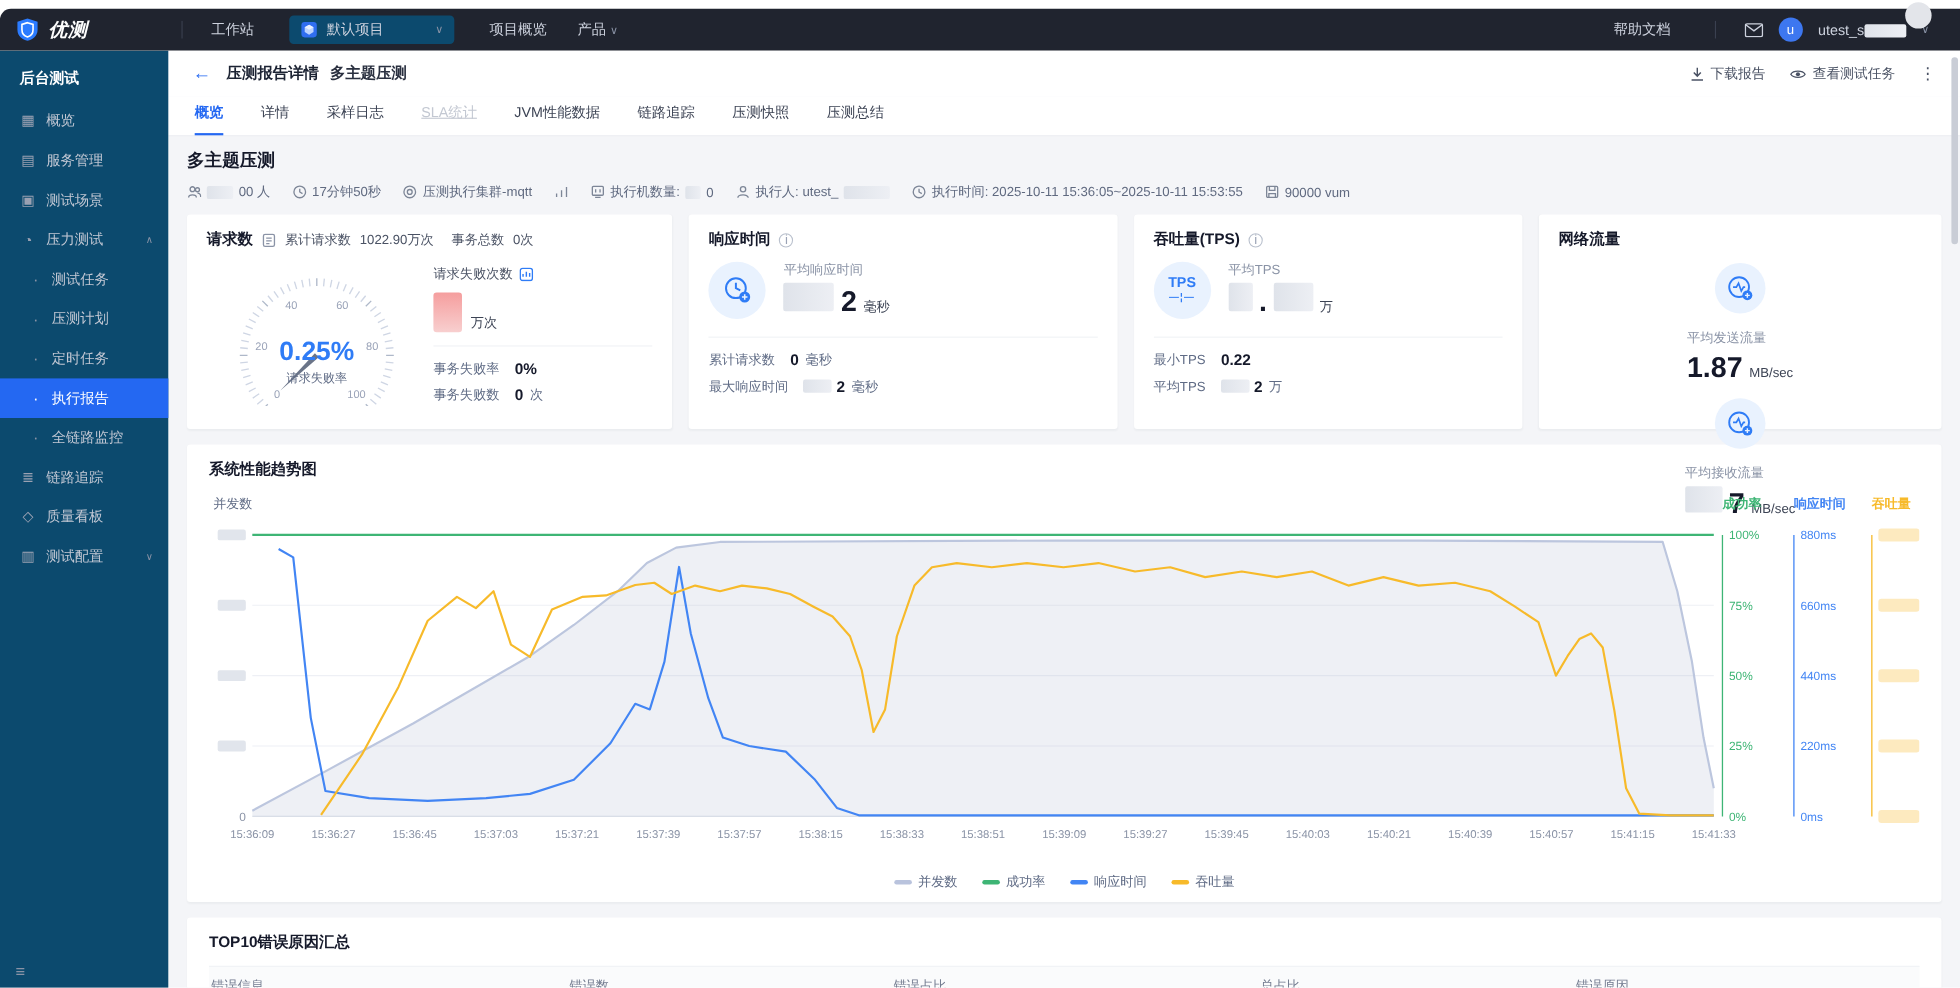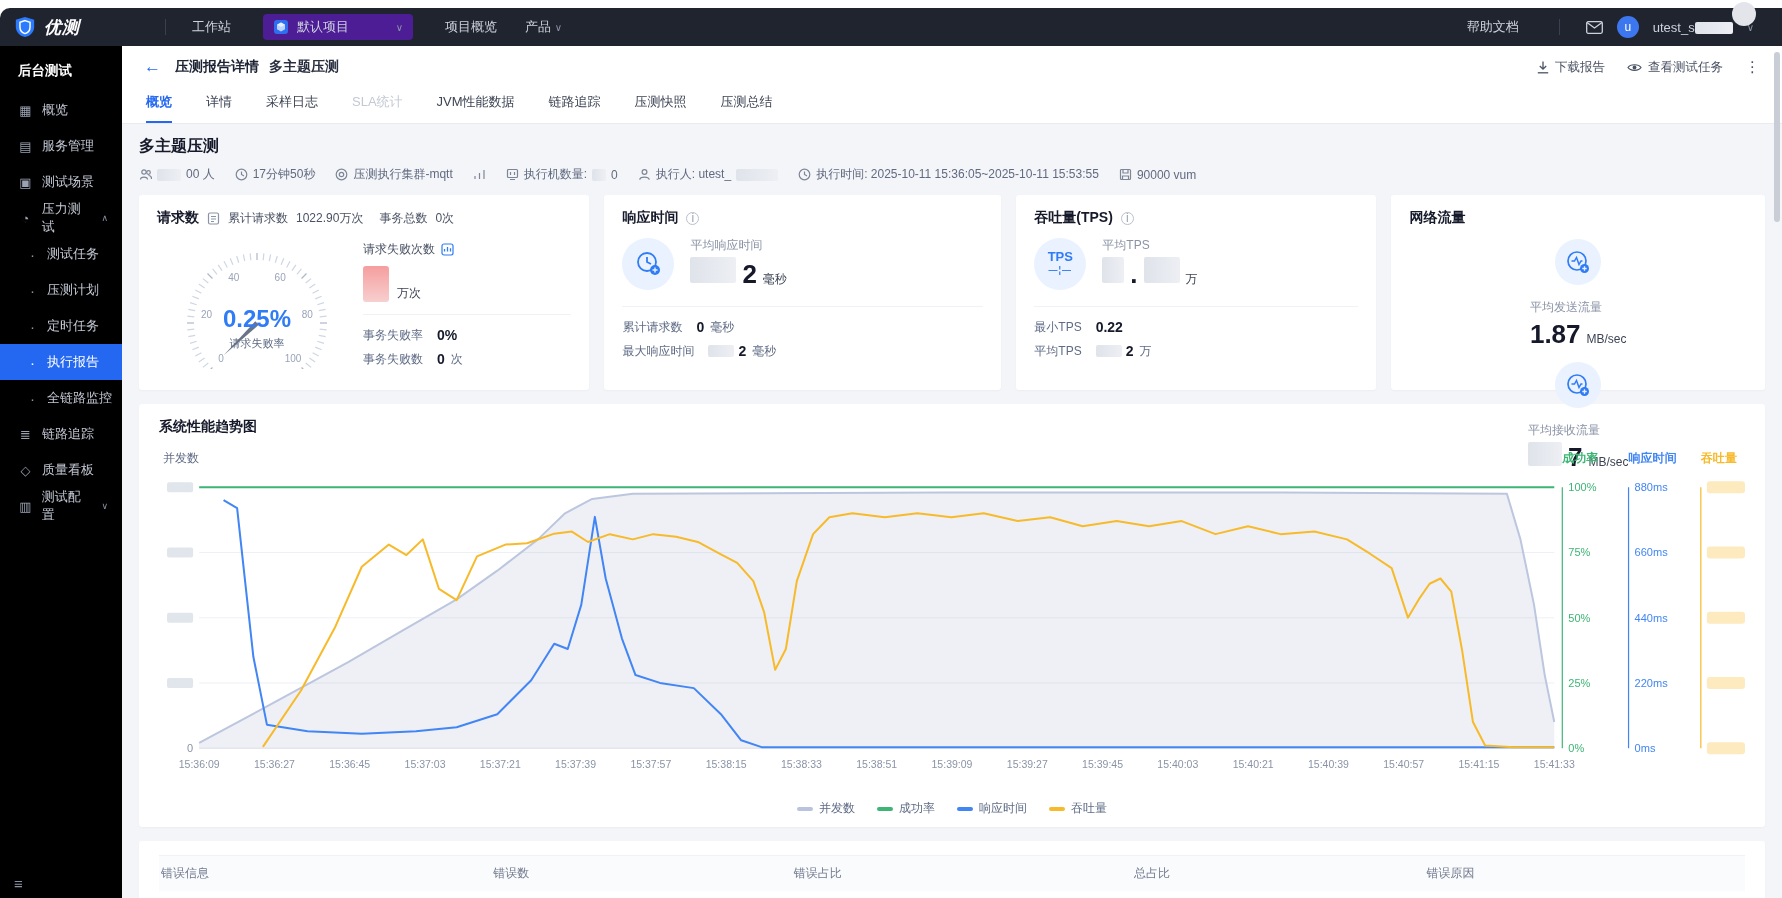--- a/index.html
+++ b/index.html
@@ -8,30 +8,30 @@
   .top-strip { height:8px; background:#fff; position:relative; }
   .browser-dot { position:absolute; right:26px; top:2px; width:24px; height:24px;
     border-radius:50%; background:#e3e5ea; z-index:30; }
   
   .topnav { height:38px; background:#20242f; display:flex; align-items:center;
     color:#cdd2de; font-size:13px; border-top-left-radius:10px; position:relative; z-index:5; }
   .logo-wrap { display:flex; align-items:center; gap:8px; padding:0 14px; width:153px; }
   .logo-text { color:#fff; font-size:17px; font-weight:bold; font-style:italic; letter-spacing:1px; }
   .nav-divider { width:1px; height:16px; background:#3a4050; margin:0 12px; }
   .nav-item { padding:0 14px; cursor:pointer; white-space:nowrap; }
-  .project-pill { display:flex; align-items:center; gap:8px; background:#4c1d95; border-radius:4px;
+  .project-pill { display:flex; align-items:center; gap:8px; background:#0c4a6e; border-radius:4px;
     height:26px; padding:0 10px; margin:0 18px; min-width:150px; cursor:pointer; }
   .project-pill .chev { margin-left:auto; color:#8a93a6; font-size:10px; }
   .chev { color:#8a93a6; font-size:10px; }
   .topnav-right { margin-left:auto; display:flex; align-items:center; gap:14px; padding-right:28px; }
   .avatar { width:22px; height:22px; border-radius:50%; background:#3d77f0; color:#fff;
     display:flex; align-items:center; justify-content:center; font-size:12px; }
   
   .shell { display:flex; height:852px; }
-  .sidebar { width:122px; background:#000000; color:#c3c8d4; font-size:13px; flex-shrink:0;
+  .sidebar { width:153px; background:#0c4a6e; color:#c3c8d4; font-size:13px; flex-shrink:0;
     display:flex; flex-direction:column; position:relative; }
   .side-section { color:#fff; font-weight:bold; font-size:13.5px; padding:16px 0 12px 18px; }
   .side-item { height:36px; display:flex; align-items:center; gap:9px; padding-left:18px;
     cursor:pointer; position:relative; }
   .side-item .sicon { width:15px; text-align:center; color:#9aa1b2; font-size:13px; }
   .side-item.sub { padding-left:30px; }
   .side-item.sub .dot { color:#8a93a6; font-size:15px; width:8px; }
   .side-item.active { background:#2468f2; color:#fff; }
   .side-item.active .dot { color:#fff; }
   .side-item .schev { margin-left:auto; margin-right:14px; font-size:9px; color:#8a93a6; }
@@ -45,21 +45,21 @@
   .crumb-name { font-size:14px; font-weight:bold; color:#2a3040; }
   .header-actions { margin-left:auto; display:flex; align-items:center; gap:22px;
     color:#4a5264; font-size:12.5px; }
   .action-btn { display:flex; align-items:center; gap:6px; cursor:pointer; }
   .more-dots { font-size:15px; color:#4a5264; cursor:pointer; }
   
   .tabs { height:36px; background:#fff; display:flex; align-items:flex-end; padding:0 24px;
     gap:34px; border-bottom:1px solid #e8eaef; flex-shrink:0; }
   .tab { font-size:13px; color:#3c4354; padding-bottom:10px; cursor:pointer; border-bottom:2px solid transparent; }
   .tab.active { color:#2468f2; border-bottom-color:#2468f2; font-weight:bold; }
-  .tab.disabled { color:#c3c8d2; cursor:default; }
+  .tab.disabled { color:#c3c8d2; cursor:default;text-decoration:underline; }
   
   .content { flex:1; padding:12px 17px 0 17px; overflow:hidden; }
   .page-title { font-size:16px; font-weight:bold; color:#15192a; margin-bottom:9px; }
   .meta-row { display:flex; align-items:center; gap:20px; font-size:12px; color:#606a80;
     margin-bottom:12px; white-space:nowrap; }
   .meta-item { display:flex; align-items:center; gap:5px; }
   .r { display:inline-block; height:12px; border-radius:2px; vertical-align:middle;
     background:linear-gradient(90deg,#dfe3ea,#edeff4); }
   
   .cards-row { display:flex; gap:15px; height:195px; margin-bottom:14px; }
@@ -605,20 +605,21 @@
               <span>响应时间</span>
             </div>
             <div class="legend-item">
               <span class="legend-swatch" style="background:#f7ba2a"></span>
               <span>吞吐量</span>
             </div>
           </div>
       </div>
 
       <div class="top10-card">
+        <div class="top10-title">TOP10错误原因汇总</div>
         <div class="top10-header" id="top10-header">
             <div>错误信息</div>
             <div>错误数</div>
             <div>错误占比</div>
             <div>总占比</div>
             <div>错误原因</div>
           </div>
       </div>
     </div>
   </div>

